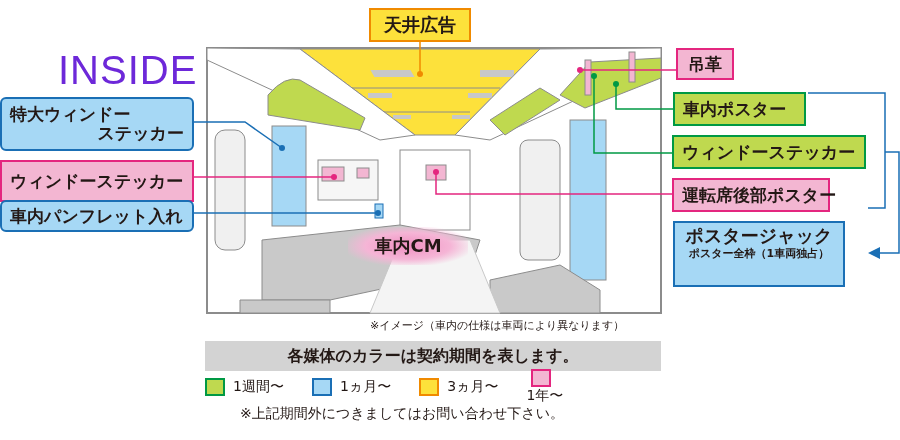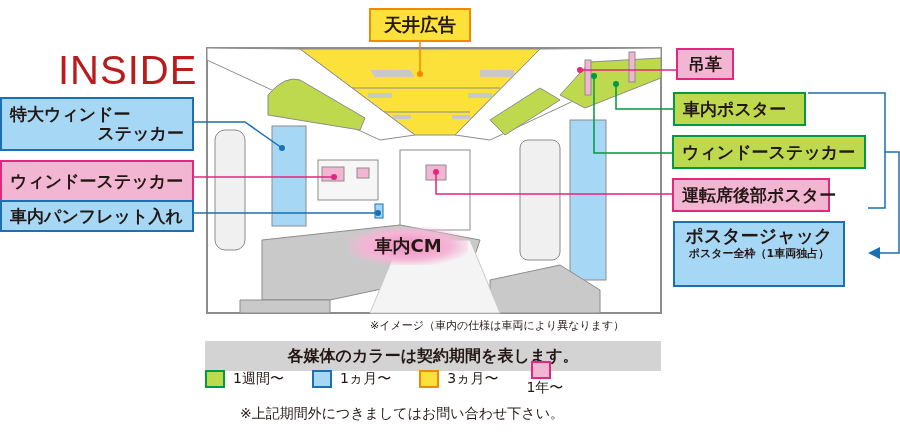--- a/index.html
+++ b/index.html
@@ -2,31 +2,31 @@
 <html><head>
 <meta charset="utf-8">
 <style>
   * { box-sizing: border-box; margin: 0; padding: 0; }
   html, body { width: 900px; height: 440px; background: #ffffff; overflow: hidden; }
   body { position: relative; font-family: "DejaVu Sans", "Liberation Sans", sans-serif; color: #231815; }
 
   .inside-title {
     position: absolute; left: 58px; top: 50px;
     font-family: "Liberation Sans", "DejaVu Sans", sans-serif;
-    font-size: 40px; color: #b91c1c; letter-spacing: 1px; line-height: 1;
+    font-size: 40px; color: #6d28d9; letter-spacing: 1px; line-height: 1;
   }
 
   .scene { position: absolute; left: 0; top: 0; width: 900px; height: 440px; }
 
   .label {
     position: absolute; display: flex; align-items: center;
     border: 2px solid; font-weight: bold; font-size: 17px; line-height: 1.1;
     padding: 0 8px; white-space: nowrap;
   }
-  .lbl-blue   { background: #a6d8f5; border-color: #1a6fb5; }
+  .lbl-blue   { background: #a6d8f5; border-color: #1a6fb5; border-radius: 6px; }
   .lbl-pink   { background: #f3b6d2; border-color: #e4267f; }
   .lbl-green  { background: #bfd94f; border-color: #009944; }
   .lbl-orange { background: #fde13b; border-color: #f08a00; text-align: center; }
 
   .lbl-window-xl { left: 0; top: 97px; width: 194px; height: 54px; flex-direction: column; align-items: flex-start; justify-content: center; }
   .lbl-window-xl .l2 { align-self: flex-end; }
   .lbl-window { left: 0; top: 160px; width: 194px; height: 42px; }
   .lbl-pamph  { left: 0; top: 200px; width: 194px; height: 32px; }
   .lbl-ceiling { left: 369px; top: 8px; width: 102px; height: 34px; justify-content: center; font-size: 18px; }
   .lbl-strap { left: 676px; top: 48px; width: 58px; height: 32px; justify-content: center; }
@@ -48,21 +48,21 @@
     display: flex; align-items: center; justify-content: center;
     font-size: 18px; font-weight: bold;
   }
 
   .note1 { position: absolute; left: 370px; top: 318px; font-size: 11px; }
   .banner {
     position: absolute; left: 205px; top: 341px; width: 456px; height: 30px;
     background: #d3d3d3; display: flex; align-items: center; justify-content: center;
     font-weight: bold; font-size: 16px;
   }
-  .legend { position: absolute; left: 205px; top: 368px; width: 460px; height: 22px; display: flex; align-items: center; }
+  .legend { position: absolute; left: 205px; top: 376px; width: 460px; height: 22px; display: flex; align-items: center; }
   .legend-item { display: flex; align-items: center; margin-right: 28px; font-size: 14px; }
   .legend-item:last-child { margin-right: 6px; flex-direction: column; }
   .swatch { width: 20px; height: 18px; border: 2px solid; margin-right: 8px; }
   .note2 { position: absolute; left: 240px; top: 405px; font-size: 14px; }
 </style>
 </head>
 <body>
 
 <svg class="scene" width="900" height="440" viewBox="0 0 900 440">
 

